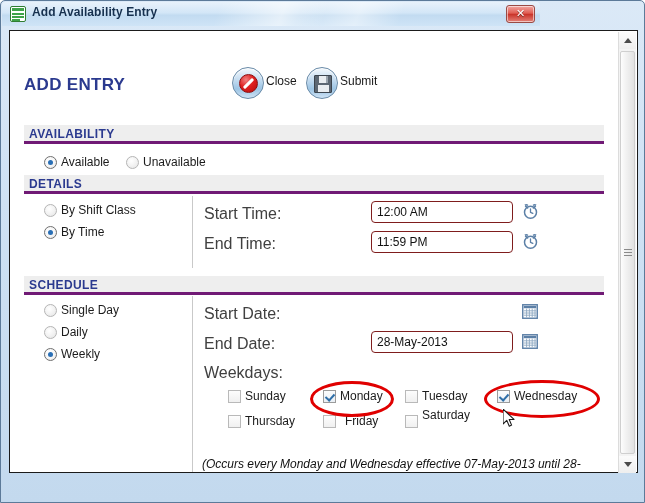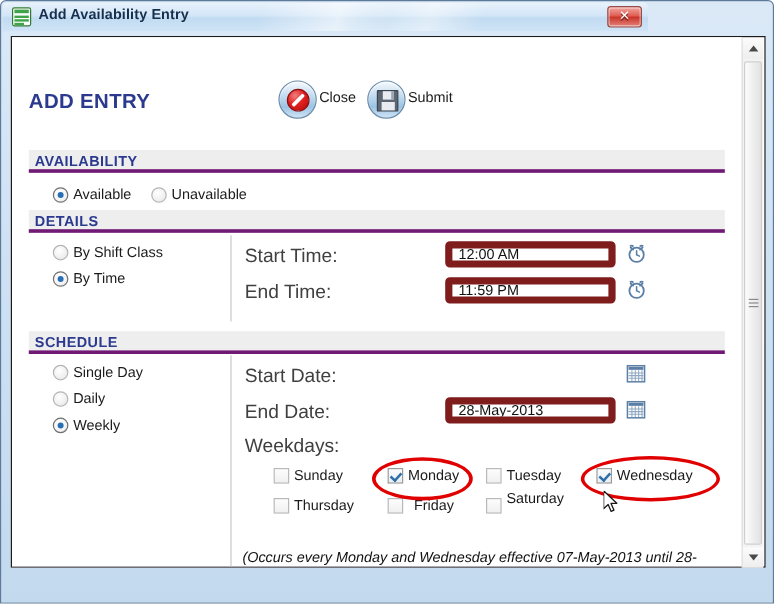--- a/index.html
+++ b/index.html
@@ -285,21 +285,21 @@
     position: absolute;
     font-size: 16px;
     color: #404040;
     white-space: nowrap;
   }
   .textbox {
     position: absolute;
     width: 142px;
     height: 22px;
     box-sizing: border-box;
-    border: 6px solid #7f1d1d;
+    border: 1px solid #7f1d1d;
     border-radius: 4px;
     background: #ffffff;
     font-size: 12px;
     font-family: "Liberation Sans", sans-serif;
     color: #111111;
     padding: 0 5px;
     line-height: 19px;
     cursor: text;
   }
 

